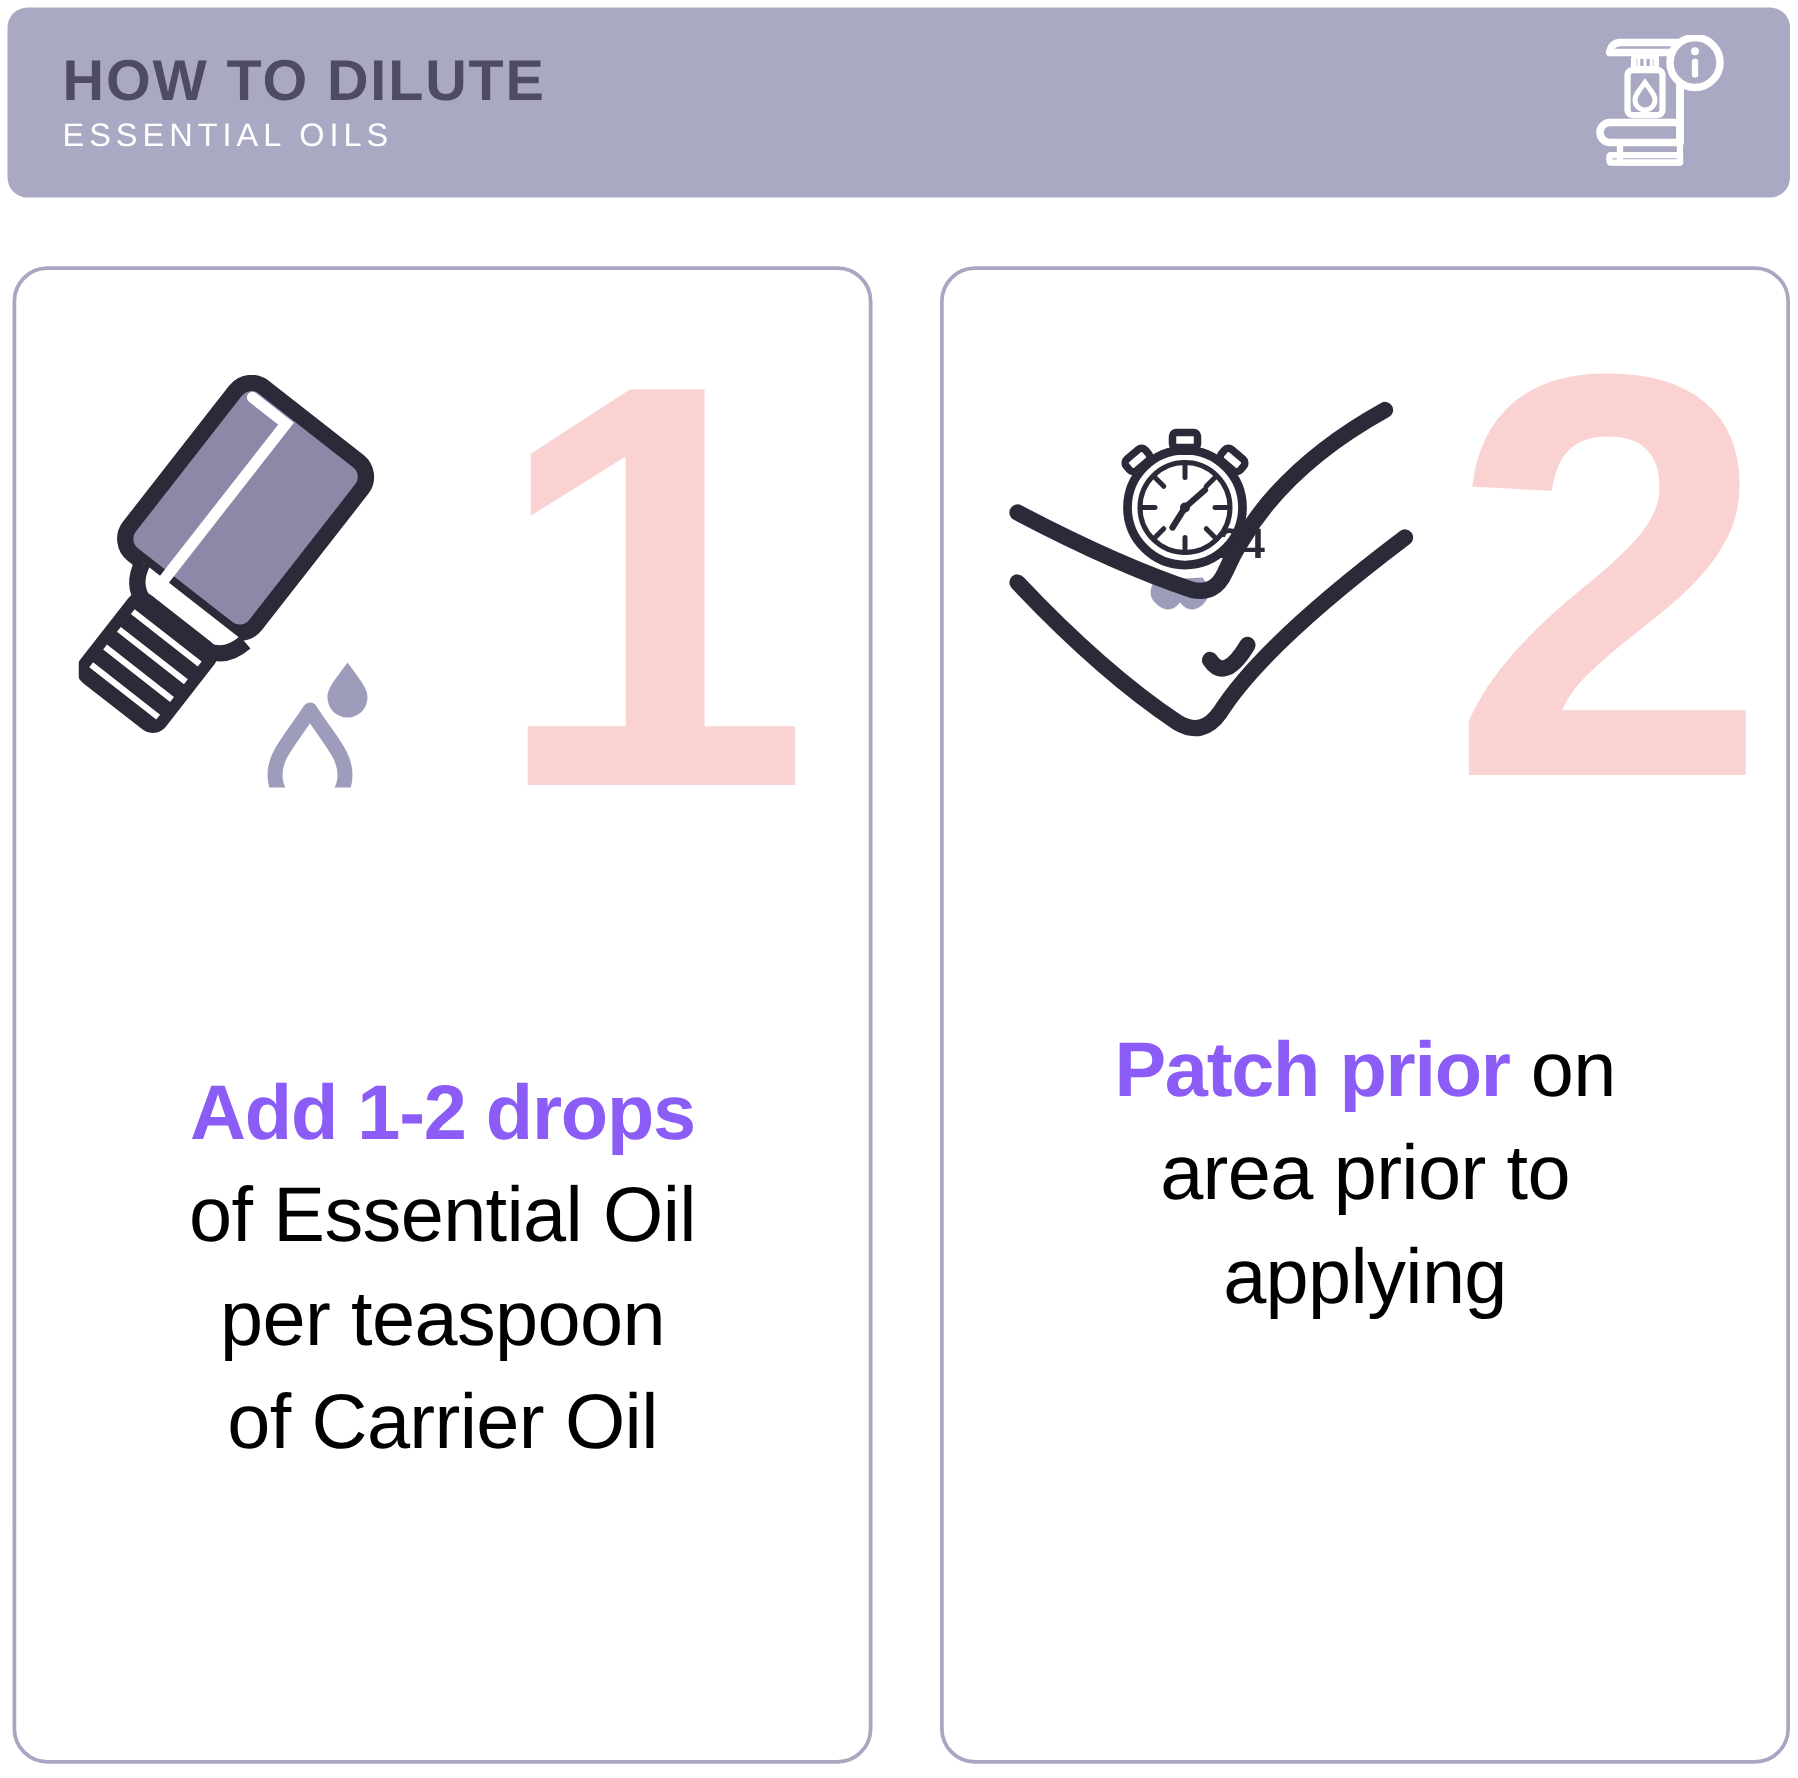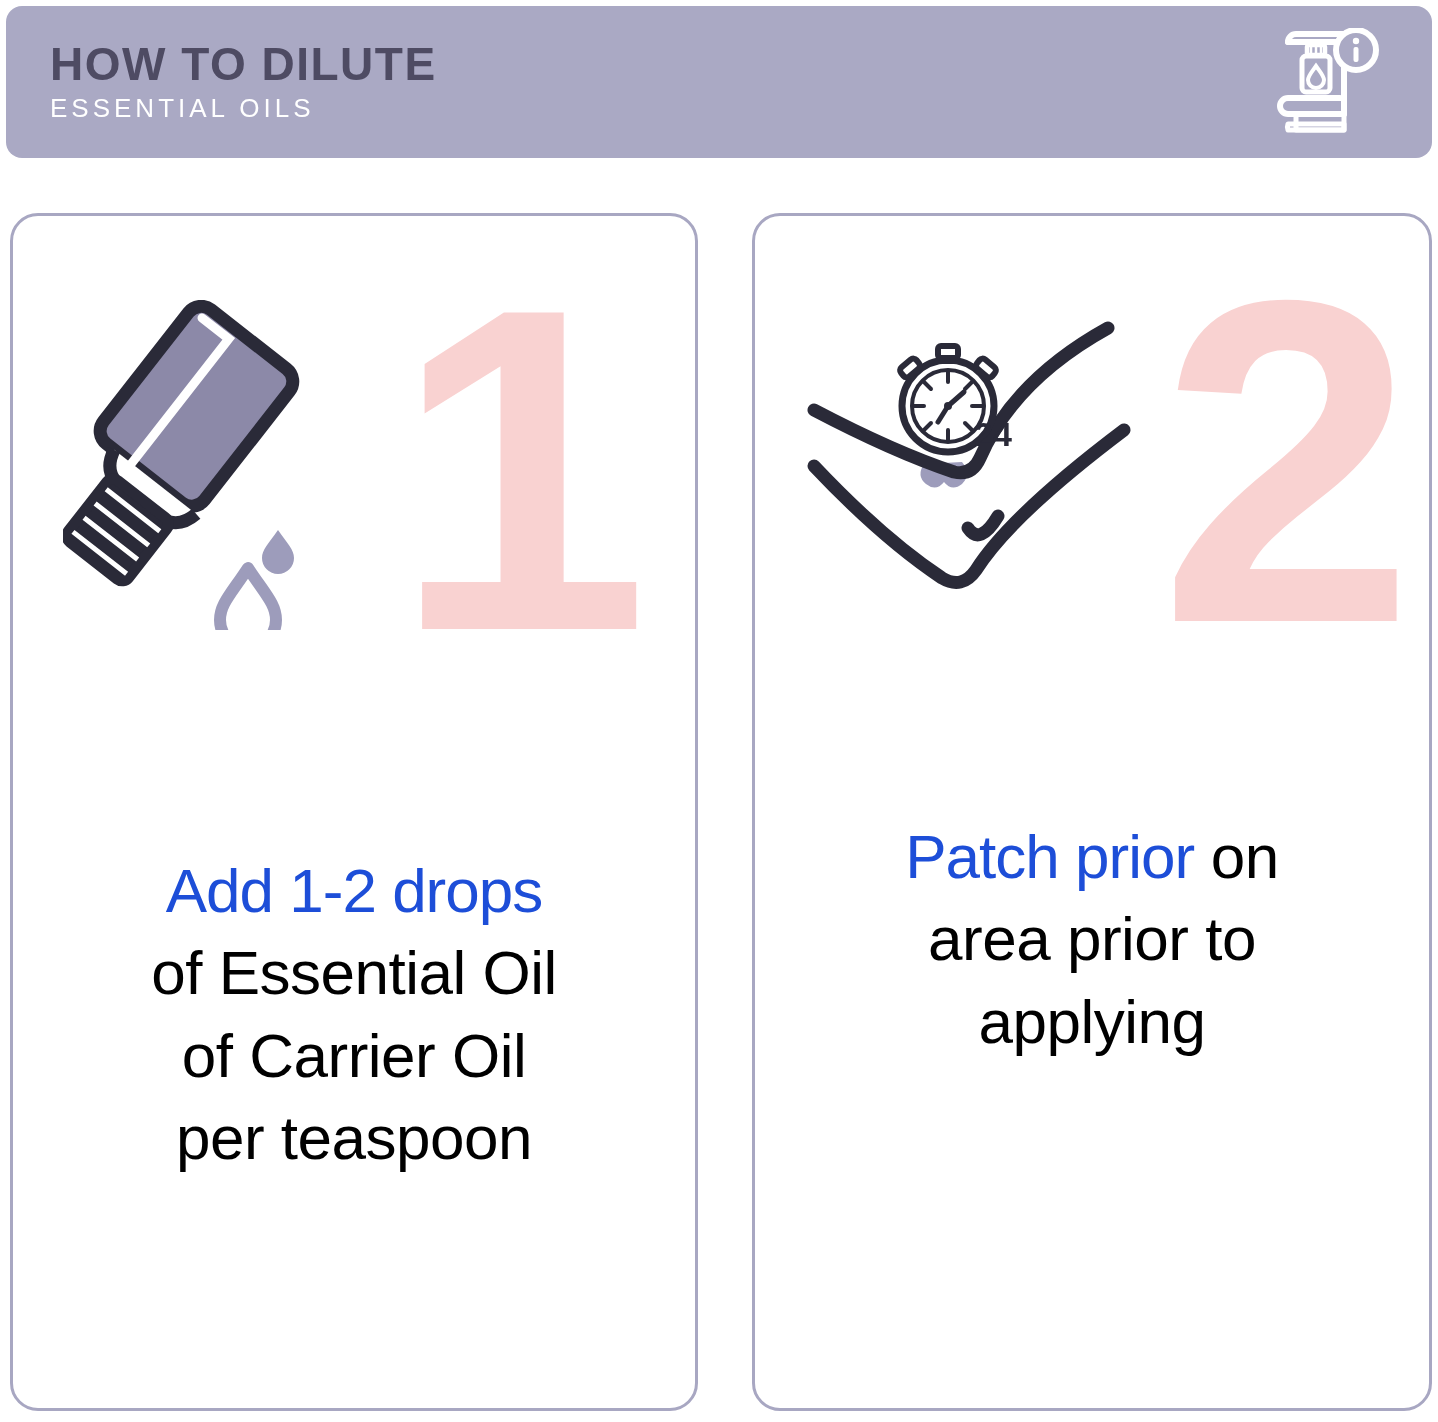--- a/index.html
+++ b/index.html
@@ -111,22 +111,22 @@
   .caption-2 { top: 600px; }
   .cap-line {
     font-size: 62px;
     line-height: 1.33;
     color: #000000;
     font-weight: 400;
     letter-spacing: -0.5px;
     white-space: nowrap;
   }
   .cap-strong {
-    font-weight: 400;
-    color: #1d4ed8;
+    font-weight: 700;
+    color: #8b5cf6;
     letter-spacing: -1px;
   }
 </style>
 </head>
 <body>
 
 <div class="header-bar">
   <div class="header-titles">
     <div class="header-line1">HOW TO DILUTE</div>
     <div class="header-line2">ESSENTIAL OILS</div>
@@ -181,22 +181,22 @@
           <path d="M185 268 c17 26 28 36 28 52 a28 28 0 0 1 -56 0 c0-16 11-26 28-52 z" fill="#ffffff" stroke="#9d9cbb" stroke-width="12" stroke-linejoin="round"></path>
         </svg>
       </div>
     </div>
 
     <div class="caption caption-1">
       <div class="cap-line">
         <span class="cap-strong">Add 1-2 drops</span>
       </div>
       <div class="cap-line">of Essential Oil</div>
+      <div class="cap-line">per teaspoon</div>
       <div class="cap-line">of Carrier Oil</div>
-      <div class="cap-line">per teaspoon</div>
     </div>
   </div>
 
   <div class="card card-2">
     <div class="art-area">
       <div class="step-number step-number-2">2</div>
 
       <div class="art-icon art-icon-arm">
         <svg viewBox="0 0 340 290" width="340" height="290" aria-hidden="true">
 

